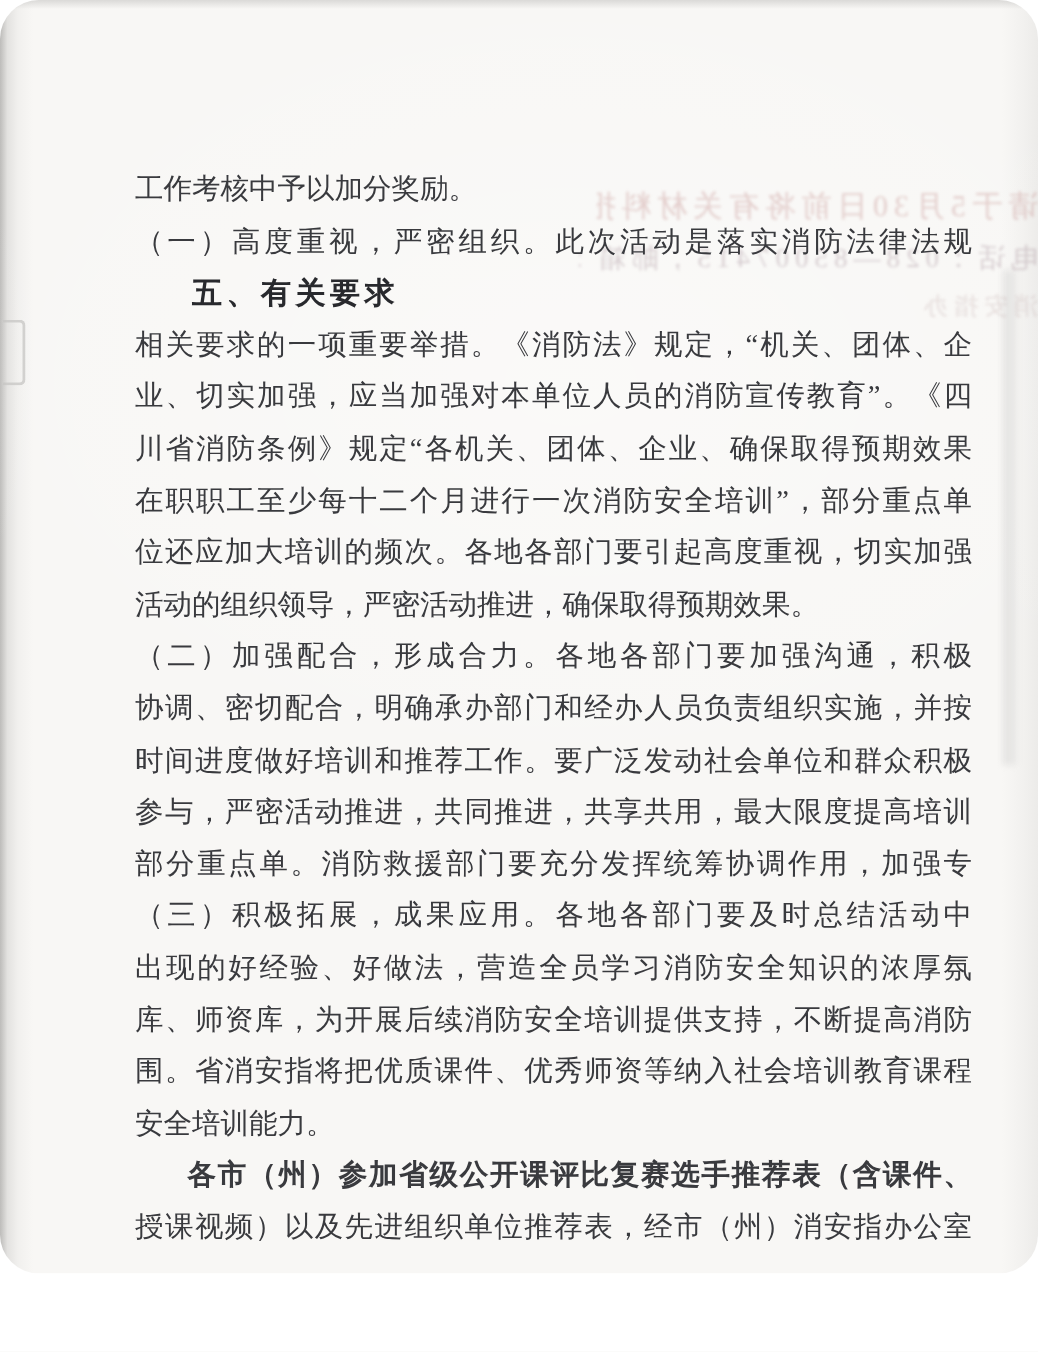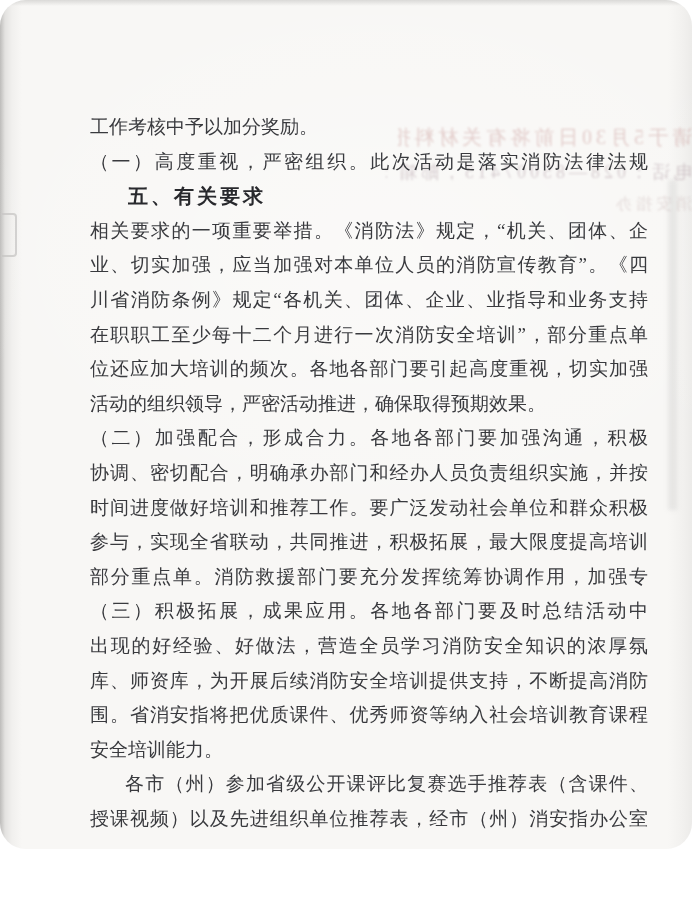--- a/index.html
+++ b/index.html
@@ -46,21 +46,21 @@
     height:34.6px;line-height:34.6px;
     text-align:justify;text-align-last:justify;
   }
   .ln.end{text-align:left;text-align-last:left;}
   .ln.heading{
     font-family:"Liberation Sans","DejaVu Sans",sans-serif;
     font-weight:700;font-size:20px;color:#28292d;
     text-indent:38px;letter-spacing:3px;
     text-align:left;text-align-last:left;
   }
-  .ln.ind2{text-indent:35px;}
+  .ln.ind2{text-indent:35px;font-weight:bold;}
   .pagenum{
     position:absolute;left:518px;top:875px;width:80px;height:24px;
     line-height:24px;font-size:17px;letter-spacing:4px;
     color:#494a4e;text-align:left;
   }
 </style>
 </head>
 <body>
 
 <div class="page">
@@ -71,28 +71,28 @@
   <div class="bleed b1">请于5月30日前将有关材料报送</div>
   <div class="bleed b2">电话：028—85007415，邮箱：5118647</div>
   <div class="bleed b3">消安指办</div>
 
   <div class="doc">
     <div class="ln end">工作考核中予以加分奖励。</div>
     <div class="ln">（一）高度重视，严密组织。此次活动是落实消防法律法规</div>
     <div class="ln heading">五、有关要求</div>
     <div class="ln">相关要求的一项重要举措。《消防法》规定，“机关、团体、企</div>
     <div class="ln">业、切实加强，应当加强对本单位人员的消防宣传教育”。《四</div>
-    <div class="ln">川省消防条例》规定“各机关、团体、企业、业指导和业务支持</div>
+    <div class="ln">川省消防条例》规定“各机关、团体、企业、确保取得预期效果</div>
     <div class="ln">在职职工至少每十二个月进行一次消防安全培训”，部分重点单</div>
     <div class="ln">位还应加大培训的频次。各地各部门要引起高度重视，切实加强</div>
     <div class="ln end">活动的组织领导，严密活动推进，确保取得预期效果。</div>
     <div class="ln">（二）加强配合，形成合力。各地各部门要加强沟通，积极</div>
     <div class="ln">协调、密切配合，明确承办部门和经办人员负责组织实施，并按</div>
     <div class="ln">时间进度做好培训和推荐工作。要广泛发动社会单位和群众积极</div>
-    <div class="ln">参与，实现全省联动，共同推进，积极拓展，最大限度提高培训</div>
+    <div class="ln">参与，严密活动推进，共同推进，共享共用，最大限度提高培训</div>
     <div class="ln">部分重点单。消防救援部门要充分发挥统筹协调作用，加强专</div>
     <div class="ln">（三）积极拓展，成果应用。各地各部门要及时总结活动中</div>
     <div class="ln">出现的好经验、好做法，营造全员学习消防安全知识的浓厚氛</div>
     <div class="ln">库、师资库，为开展后续消防安全培训提供支持，不断提高消防</div>
     <div class="ln">围。省消安指将把优质课件、优秀师资等纳入社会培训教育课程</div>
     <div class="ln end">安全培训能力。</div>
     <div class="ln ind2">各市（州）参加省级公开课评比复赛选手推荐表（含课件、</div>
     <div class="ln">授课视频）以及先进组织单位推荐表，经市（州）消安指办公室</div>
   </div>
 

